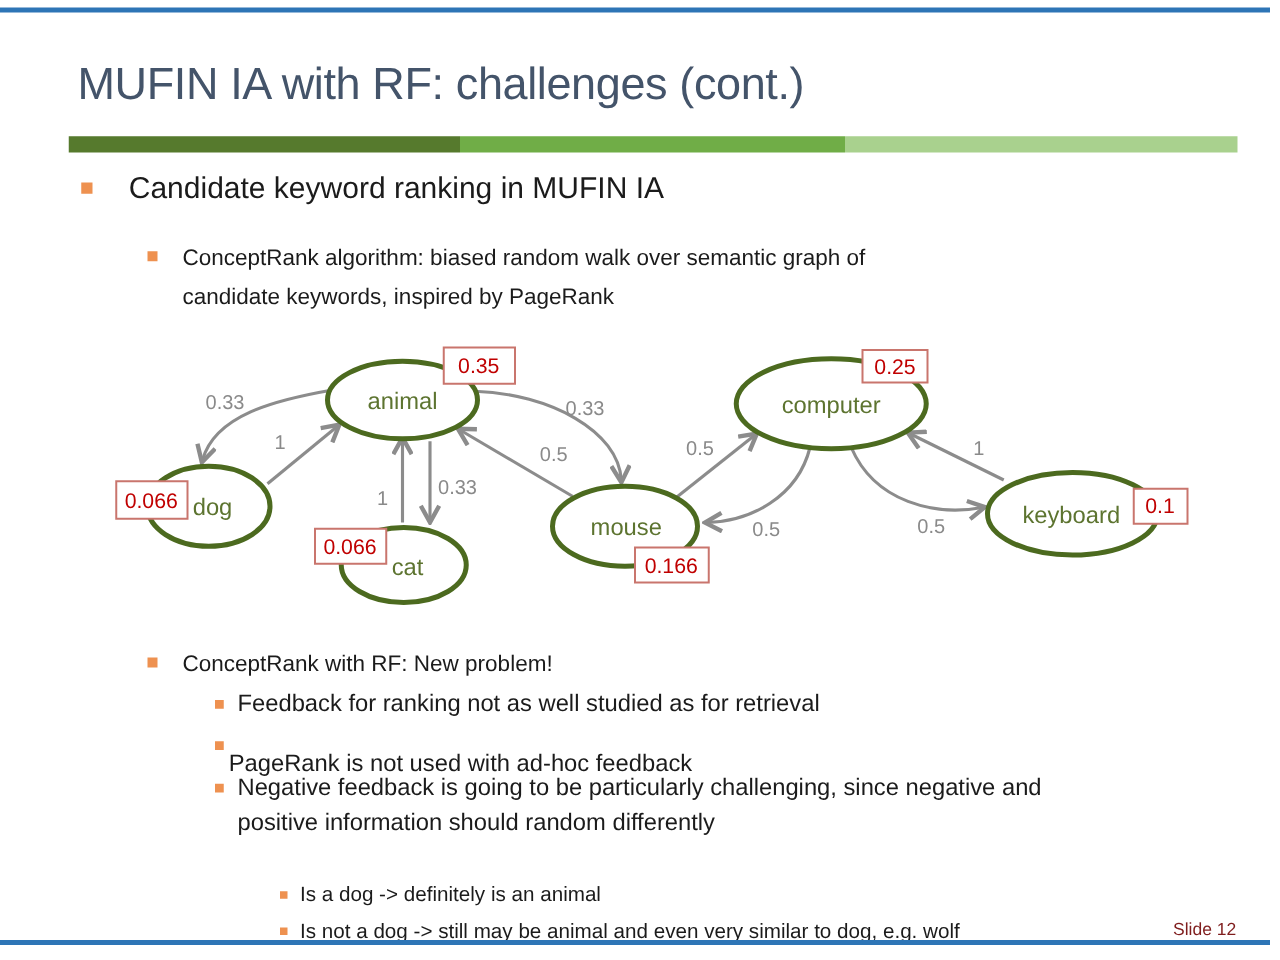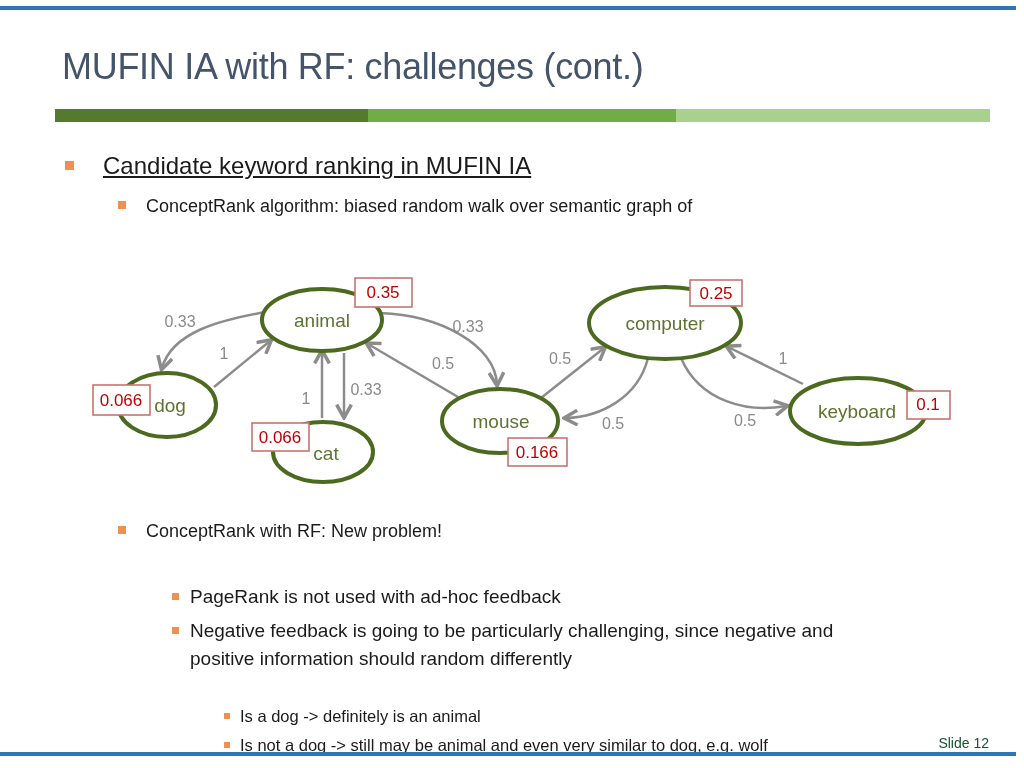--- a/index.html
+++ b/index.html
@@ -18,55 +18,55 @@
   .bar .seg{height:100%;}
   .seg-dark{width:313px;background:#567a2d;}
   .seg-mid{width:308px;background:#70ad47;}
   .seg-light{width:314px;background:#a9d18e;}
 
   .li{position:absolute;display:flex;align-items:flex-start;}
   .li .marker{flex:0 0 auto;background:#ee9150;display:block;}
   .li .txt{white-space:nowrap;}
   .li .txt div{white-space:nowrap;}
 
-  .l1{left:65px;top:153px;text-decoration:underline;}
+  .l1{left:65px;top:138px;}
   .l1 .marker{width:9px;height:9px;margin-top:8px;}
   .l1 .txt{margin-left:29px;font-size:24px;line-height:26px;}
 
   .l2{left:118px;}
   .l2 .marker{width:8px;height:8px;margin-top:10px;}
   .l2 .txt{margin-left:20px;font-size:18px;line-height:31px;}
   .l2a{top:191px;}
   .l2b{top:516px;}
 
   .l3{left:172px;}
   .l3 .marker{width:7px;height:7px;margin-top:8px;}
   .l3 .txt{margin-left:11px;font-size:19px;line-height:24px;}
   .l3-wrap .txt{line-height:28px;}
   .l3-wrap .marker{margin-top:10px;}
   .l3-1{top:552px;}
-  .l3-2{top:585px;}
+  .l3-2{top:585px;flex-direction:column;}
   .l3-3{top:617px;}
 
   .l4{left:224px;margin-top:28px;}
   .l4 .marker{width:6px;height:6px;margin-top:7px;}
   .l4 .txt{margin-left:10px;font-size:16.5px;line-height:20px;}
   .l4-1{top:678px;}
   .l4-2{top:707px;text-align:center;}
 
   .diagram{position:absolute;left:0;top:0;width:1024px;height:768px;}
   .diagram text{font-family:"Liberation Sans",sans-serif;}
   .edge{fill:none;stroke:#8c8c8c;stroke-width:2.5;}
   .node{fill:#ffffff;stroke:#4c6a1f;stroke-width:4;}
   .node-label{fill:#5d7430;font-size:19px;text-anchor:middle;}
   .edge-label{fill:#8a8a8a;font-size:16px;text-anchor:middle;}
   .wbox{fill:#ffffff;stroke:#c9756d;stroke-width:1.6;}
   .wtext{fill:#c00000;font-size:17px;text-anchor:middle;}
 
-  .slide-number{position:absolute;right:27px;top:735px;font-size:14px;color:#14532d;}
+  .slide-number{position:absolute;right:27px;top:735px;font-size:14px;color:#7f1d1d;}
 </style>
 </head>
 <body>
 
 <div class="slide">
 
   <div class="rule rule-top"></div>
 
   <h1 class="title">MUFIN IA with RF: challenges (cont.)</h1>
 
@@ -80,20 +80,21 @@
     <span class="marker"></span>
     <div class="txt">
         <div>Candidate keyword ranking in MUFIN IA</div>
       </div>
   </div>
 
   <div class="li l2 l2a">
     <span class="marker"></span>
     <div class="txt">
       <div>ConceptRank algorithm: biased random walk over semantic graph of</div>
+      <div>candidate keywords, inspired by PageRank</div>
     </div>
   </div>
 
   <svg class="diagram" viewBox="0 0 1024 768">
     <defs>
       <marker id="arrow" viewBox="0 0 10 10" refX="7.5" refY="5" markerWidth="7" markerHeight="7" orient="auto-start-reverse">
         <path d="M1,0.8 L8.6,5 L1,9.2" fill="none" stroke="#8c8c8c" stroke-width="2"></path>
       </marker>
     </defs>
 
@@ -148,20 +149,26 @@
     <text class="edge-label" x="745" y="426">0.5</text>
   </svg>
 
   <div class="li l2 l2b">
     <span class="marker"></span>
     <div class="txt">
         <div>ConceptRank with RF: New problem!</div>
       </div>
   </div>
 
+  <div class="li l3 l3-1">
+    <span class="marker"></span>
+    <div class="txt">
+        <div>Feedback for ranking not as well studied as for retrieval</div>
+      </div>
+  </div>
 
   <div class="li l3 l3-2">
     <span class="marker"></span>
     <div class="txt">
         <div>PageRank is not used with ad-hoc feedback</div>
       </div>
   </div>
 
   <div class="li l3 l3-wrap l3-3">
     <span class="marker"></span>

